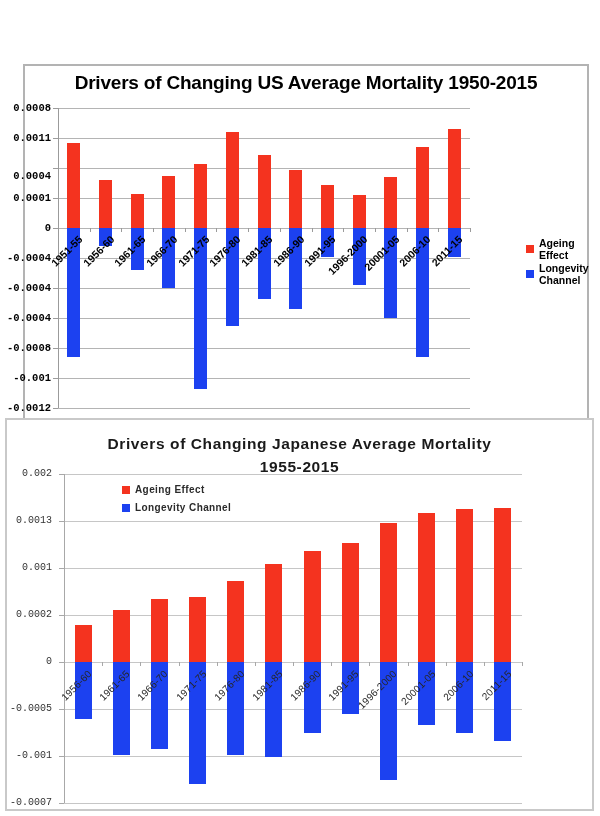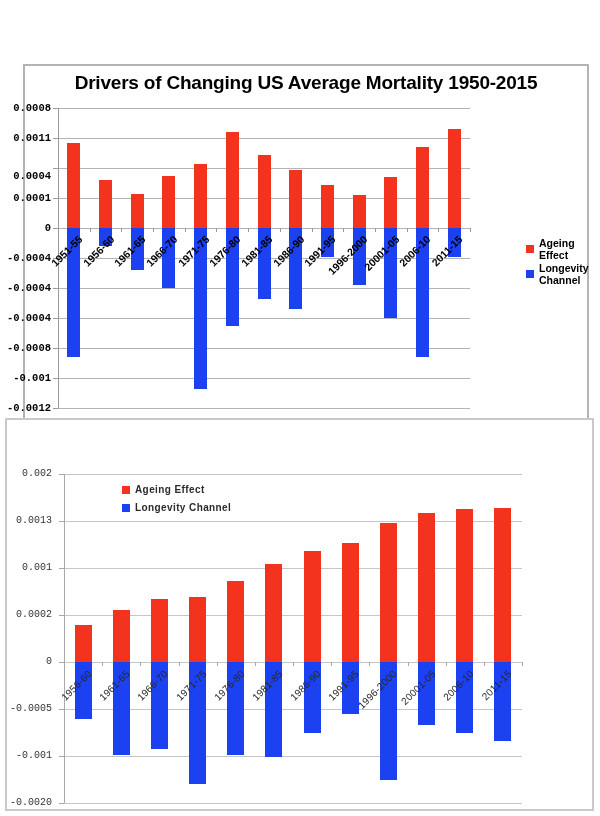--- a/index.html
+++ b/index.html
@@ -133,20 +133,21 @@
           <div class="legend-label">Ageing Effect</div>
         </div>
         <div class="legend-row">
           <div class="legend-swatch" style="background: rgb(28, 65, 240);"></div>
           <div class="legend-label">Longevity Channel</div>
         </div>
       </div>
   </section>
 
   <section class="chart-box" id="chart-box-1">
+    <h1 class="chart-title"><span>Drivers of Changing Japanese Average Mortality</span><br><span>1955-2015</span></h1>
     <div class="plot" id="plot-1">
         <div class="gridline" style="left: 57px; top: 54px; width: 458px; background: rgb(198, 198, 198);"></div>
         <div class="tickmark-y" style="left: 52px; top: 54px; width: 5px; background: rgb(168, 168, 168);"></div>
         <div class="ytick-label" style="left: 0px; top: 48px; width: 45px;">0.002</div>
         <div class="gridline" style="left: 57px; top: 101px; width: 458px; background: rgb(198, 198, 198);"></div>
         <div class="tickmark-y" style="left: 52px; top: 101px; width: 5px; background: rgb(168, 168, 168);"></div>
         <div class="ytick-label" style="left: 0px; top: 95px; width: 45px;">0.0013</div>
         <div class="gridline" style="left: 57px; top: 148px; width: 458px; background: rgb(198, 198, 198);"></div>
         <div class="tickmark-y" style="left: 52px; top: 148px; width: 5px; background: rgb(168, 168, 168);"></div>
         <div class="ytick-label" style="left: 0px; top: 142px; width: 45px;">0.001</div>
@@ -157,21 +158,21 @@
         <div class="tickmark-y" style="left: 52px; top: 242px; width: 5px; background: rgb(168, 168, 168);"></div>
         <div class="ytick-label" style="left: 0px; top: 236px; width: 45px;">0</div>
         <div class="gridline" style="left: 57px; top: 289px; width: 458px; background: rgb(198, 198, 198);"></div>
         <div class="tickmark-y" style="left: 52px; top: 289px; width: 5px; background: rgb(168, 168, 168);"></div>
         <div class="ytick-label" style="left: 0px; top: 283px; width: 45px;">-0.0005</div>
         <div class="gridline" style="left: 57px; top: 336px; width: 458px; background: rgb(198, 198, 198);"></div>
         <div class="tickmark-y" style="left: 52px; top: 336px; width: 5px; background: rgb(168, 168, 168);"></div>
         <div class="ytick-label" style="left: 0px; top: 330px; width: 45px;">-0.001</div>
         <div class="gridline" style="left: 57px; top: 383px; width: 458px; background: rgb(198, 198, 198);"></div>
         <div class="tickmark-y" style="left: 52px; top: 383px; width: 5px; background: rgb(168, 168, 168);"></div>
-        <div class="ytick-label" style="left: 0px; top: 377px; width: 45px;">-0.0020</div>
+        <div class="ytick-label" style="left: 0px; top: 377px; width: 45px;">-0.0007</div>
         <div class="axis-v" style="left: 57px; top: 54px; height: 329px; background: rgb(168, 168, 168);"></div>
         <div class="tickmark-x" style="left: 57px; top: 242px; height: 4px; background: rgb(168, 168, 168);"></div>
         <div class="tickmark-x" style="left: 95.1667px; top: 242px; height: 4px; background: rgb(168, 168, 168);"></div>
         <div class="tickmark-x" style="left: 133.333px; top: 242px; height: 4px; background: rgb(168, 168, 168);"></div>
         <div class="tickmark-x" style="left: 171.5px; top: 242px; height: 4px; background: rgb(168, 168, 168);"></div>
         <div class="tickmark-x" style="left: 209.667px; top: 242px; height: 4px; background: rgb(168, 168, 168);"></div>
         <div class="tickmark-x" style="left: 247.833px; top: 242px; height: 4px; background: rgb(168, 168, 168);"></div>
         <div class="tickmark-x" style="left: 286px; top: 242px; height: 4px; background: rgb(168, 168, 168);"></div>
         <div class="tickmark-x" style="left: 324.167px; top: 242px; height: 4px; background: rgb(168, 168, 168);"></div>
         <div class="tickmark-x" style="left: 362.333px; top: 242px; height: 4px; background: rgb(168, 168, 168);"></div>

